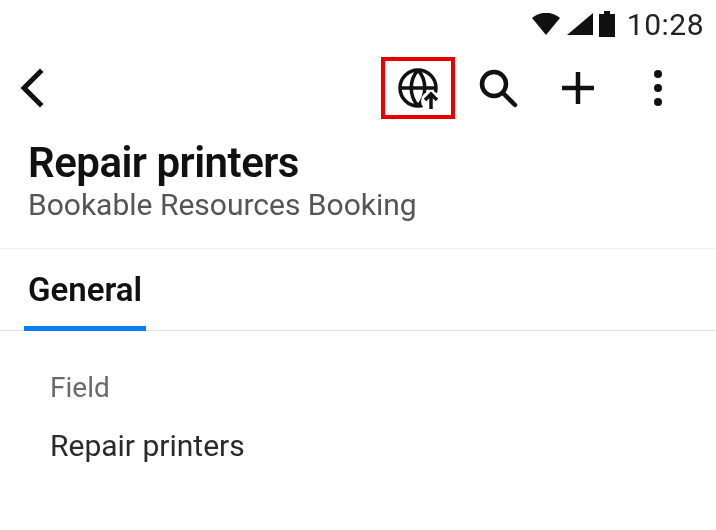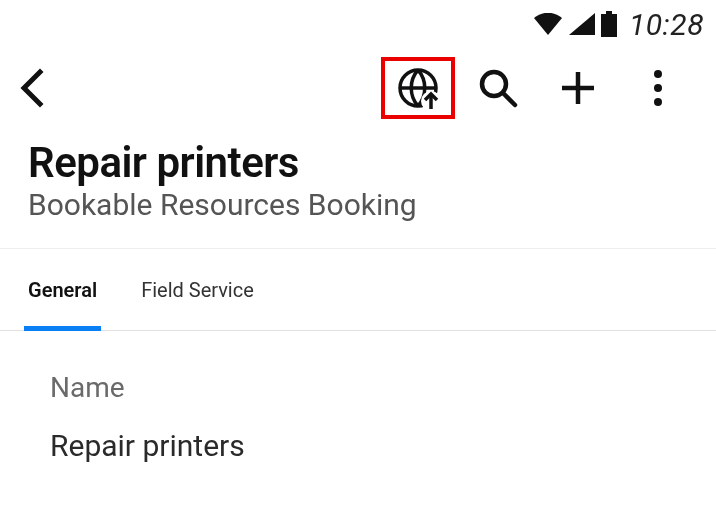--- a/index.html
+++ b/index.html
@@ -23,21 +23,20 @@
     }
     .status-bar .wifi, .status-bar .cell, .status-bar .batt {
       display: inline-flex; align-items: center;
     }
     .status-bar .time {
       font-size: 30px;
       font-weight: 400;
       color: #222;
       margin-left: 6px;
       letter-spacing: 0.5px;
-      font-style: italic;
     }
 
     
     .app-bar {
       height: 80px;
       display: flex;
       align-items: center;
       padding: 0 18px;
     }
     .app-bar .back {
@@ -82,21 +81,21 @@
     .tabs {
       display: flex;
       padding: 0 28px;
       gap: 44px;
       height: 82px;
       align-items: center;
       border-bottom: 1px solid #e0e0e0;
       position: relative;
     }
     .tab {
-      font-size: 20px;
+      font-size: 33px;
       color: #333;
       position: relative;
       height: 100%;
       display: flex;
       align-items: center;
     }
     .tab.active {
       font-weight: 600;
       color: #111;
     }
@@ -204,21 +203,18 @@
 <div class="title-block">
   <div class="page-title">Repair printers</div>
   <div class="subtitle">Bookable Resources Booking</div>
 </div>
 <div class="hr1"></div>
 
 <div class="tabs">
   <div class="tab active">
     <span>General</span>
   </div>
-  <div class="tab">
-    <span>Field Service</span>
-  </div>
 </div>
 
 <div class="form-area">
-  <div class="field-label">Name</div>
+  <div class="field-label">Field</div>
   <div class="field-value">Repair printers</div>
 </div>
 
 </body></html>

